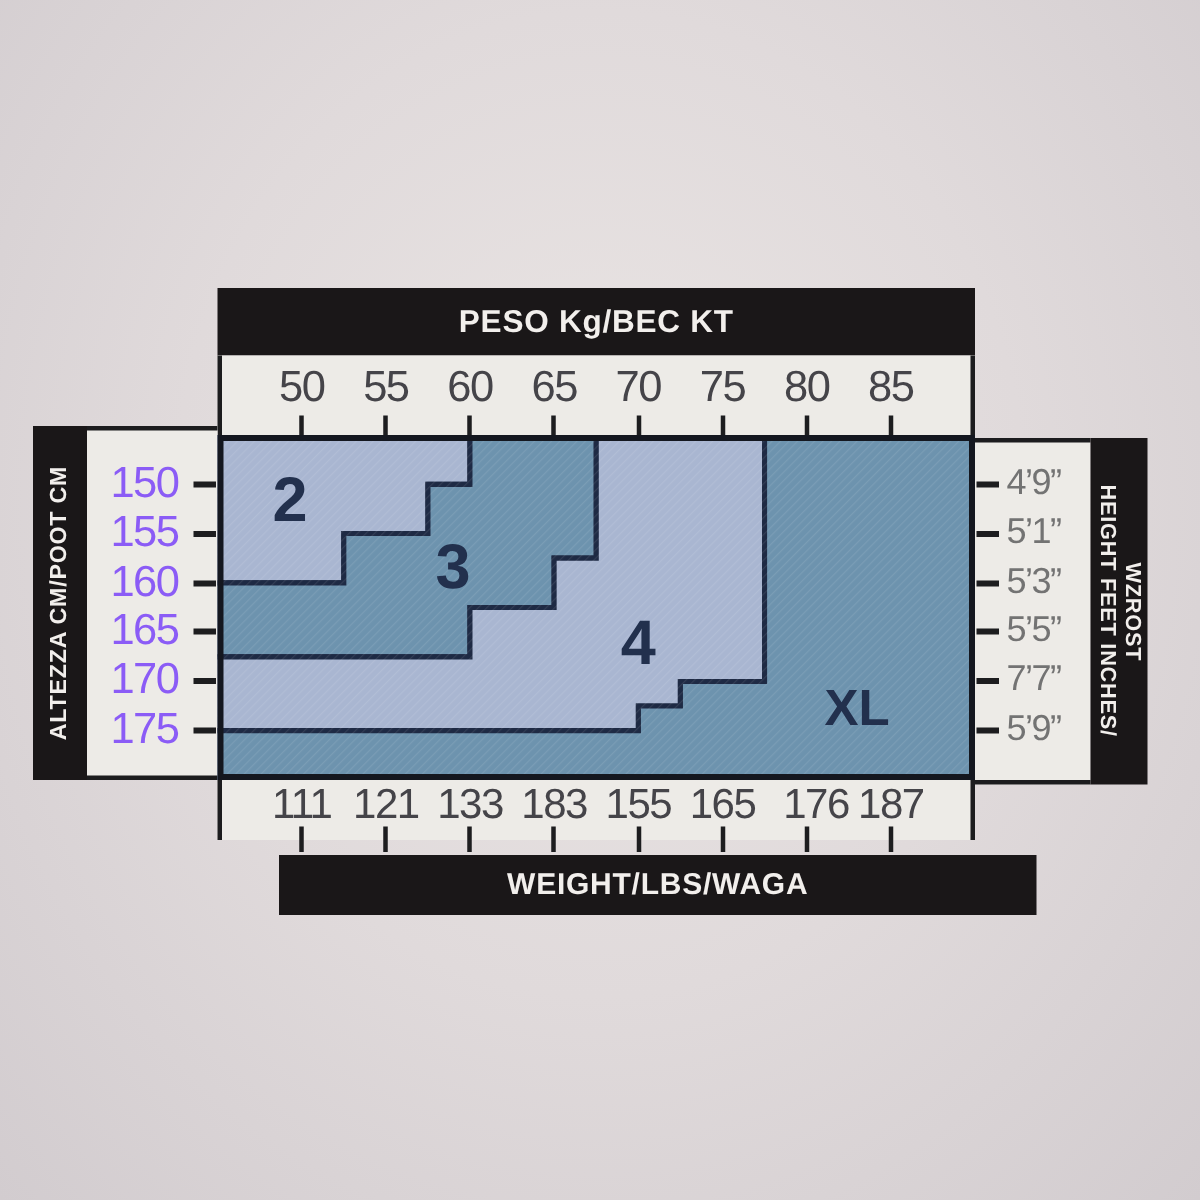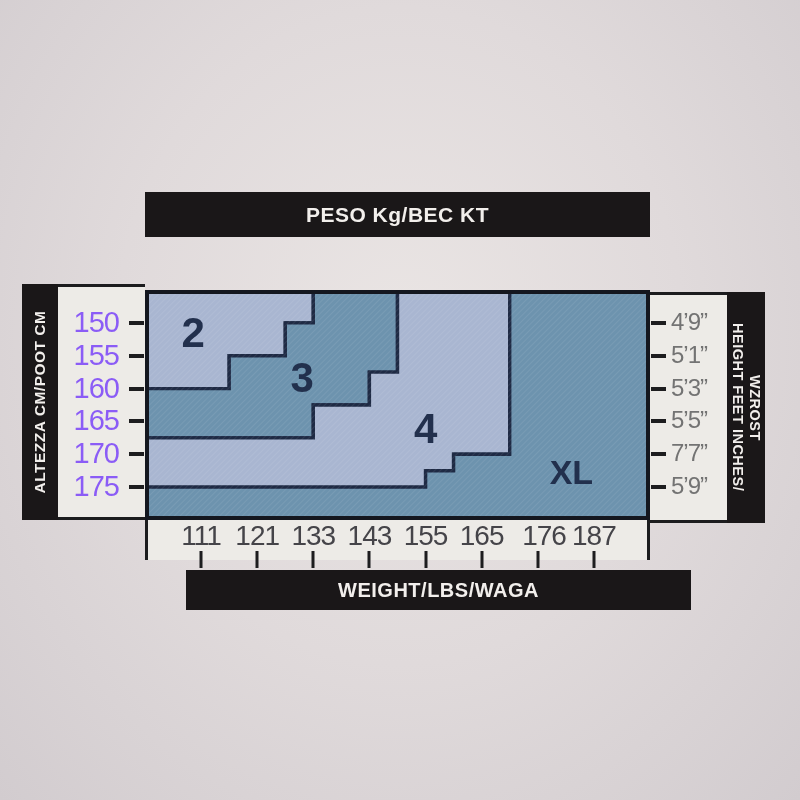--- a/index.html
+++ b/index.html
@@ -35,20 +35,38 @@
 </style>
 </head>
 <body>
 
 <div class="page">
 
   <div class="bar top-bar">
     <span class="bar-text">PESO Kg/BEC KT</span>
   </div>
 
+  <div class="strip top-strip" id="topAxis">
+      <span class="axis-num" style="left: 53.1111px; top: 5px;">50</span>
+      <div class="vtick" style="left: 53.1111px; bottom: 0px; height: 13px;"></div>
+      <span class="axis-num" style="left: 109.222px; top: 5px;">55</span>
+      <div class="vtick" style="left: 109.222px; bottom: 0px; height: 13px;"></div>
+      <span class="axis-num" style="left: 165.333px; top: 5px;">60</span>
+      <div class="vtick" style="left: 165.333px; bottom: 0px; height: 13px;"></div>
+      <span class="axis-num" style="left: 221.444px; top: 5px;">65</span>
+      <div class="vtick" style="left: 221.444px; bottom: 0px; height: 13px;"></div>
+      <span class="axis-num" style="left: 277.556px; top: 5px;">70</span>
+      <div class="vtick" style="left: 277.556px; bottom: 0px; height: 13px;"></div>
+      <span class="axis-num" style="left: 333.667px; top: 5px;">75</span>
+      <div class="vtick" style="left: 333.667px; bottom: 0px; height: 13px;"></div>
+      <span class="axis-num" style="left: 389.778px; top: 5px;">80</span>
+      <div class="vtick" style="left: 389.778px; bottom: 0px; height: 13px;"></div>
+      <span class="axis-num" style="left: 445.889px; top: 5px;">85</span>
+      <div class="vtick" style="left: 445.889px; bottom: 0px; height: 13px;"></div>
+    </div>
 
   <div class="bar left-bar">
     <span class="bar-text rot-up">ALTEZZA CM/POOT CM</span>
   </div>
 
   <div class="strip left-strip" id="leftAxis">
       <span class="row-num" style="right: 26px; top: 19.8571px;">150</span>
       <div class="hdash" style="right: 1px; top: 33.8571px;"></div>
       <span class="row-num" style="right: 26px; top: 52.7143px;">155</span>
       <div class="hdash" style="right: 1px; top: 66.7143px;"></div>
@@ -102,21 +120,21 @@
     </div>
   </div>
 
   <div class="strip bottom-strip" id="bottomAxis">
       <span class="axis-num" style="left: 53.1111px; top: 0px; font-size: 28px;">111</span>
       <div class="vtick" style="left: 53.1111px; top: 31px; height: 17px;"></div>
       <span class="axis-num" style="left: 109.222px; top: 0px; font-size: 28px;">121</span>
       <div class="vtick" style="left: 109.222px; top: 31px; height: 17px;"></div>
       <span class="axis-num" style="left: 165.333px; top: 0px; font-size: 28px;">133</span>
       <div class="vtick" style="left: 165.333px; top: 31px; height: 17px;"></div>
-      <span class="axis-num" style="left: 221.444px; top: 0px; font-size: 28px;">143</span>
+      <span class="axis-num" style="left: 221.444px; top: 0px; font-size: 28px;">183</span>
       <div class="vtick" style="left: 221.444px; top: 31px; height: 17px;"></div>
       <span class="axis-num" style="left: 277.556px; top: 0px; font-size: 28px;">155</span>
       <div class="vtick" style="left: 277.556px; top: 31px; height: 17px;"></div>
       <span class="axis-num" style="left: 333.667px; top: 0px; font-size: 28px;">165</span>
       <div class="vtick" style="left: 333.667px; top: 31px; height: 17px;"></div>
       <span class="axis-num" style="left: 396px; top: 0px; font-size: 28px;">176</span>
       <div class="vtick" style="left: 389.778px; top: 31px; height: 17px;"></div>
       <span class="axis-num" style="left: 445.889px; top: 0px; font-size: 28px;">187</span>
       <div class="vtick" style="left: 445.889px; top: 31px; height: 17px;"></div>
     </div>

